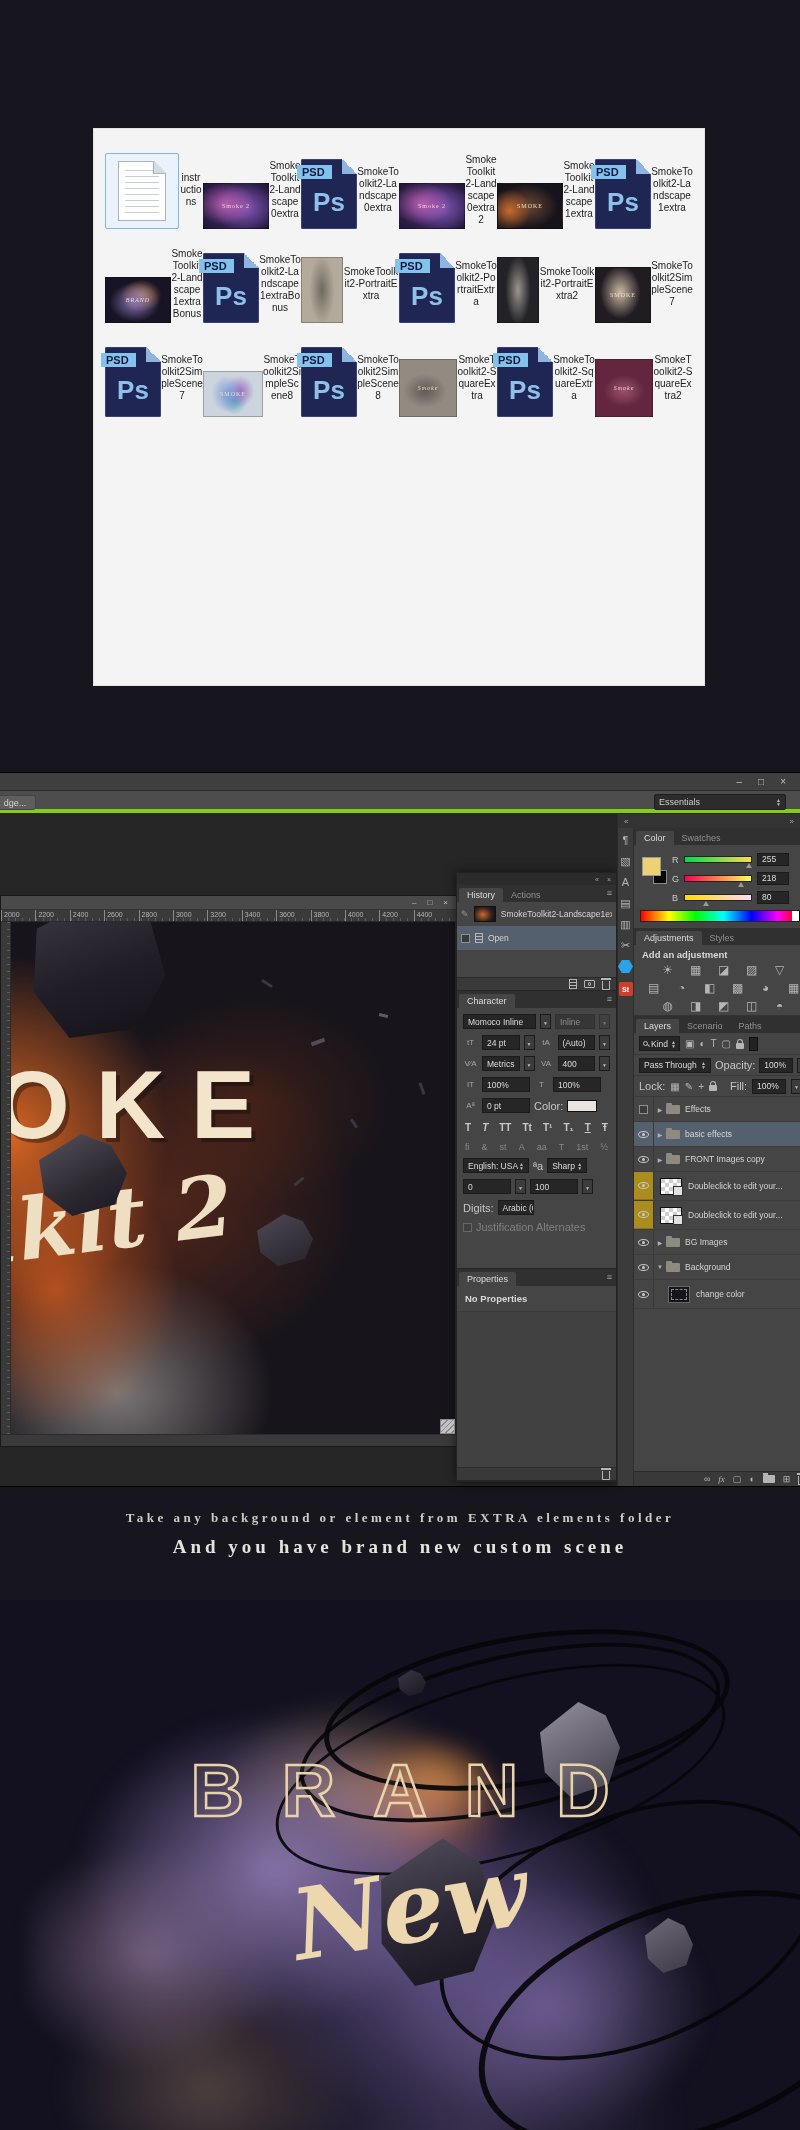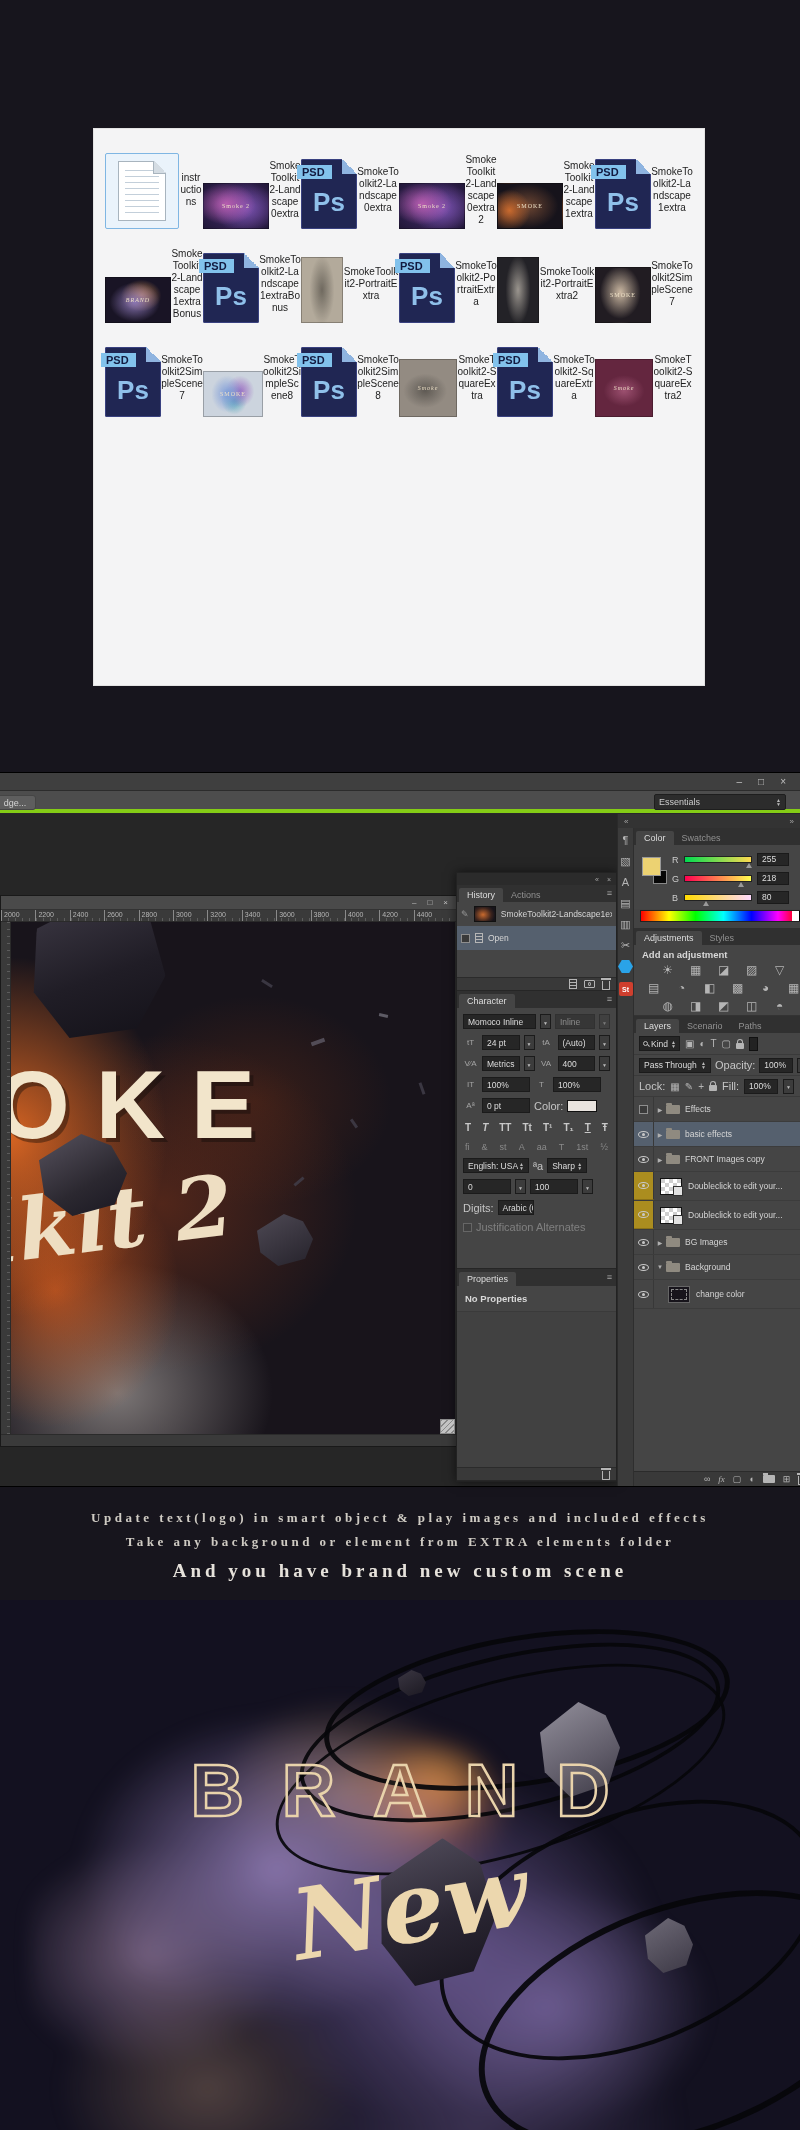--- a/index.html
+++ b/index.html
@@ -744,21 +744,21 @@
                 <span class="ddbtn">
                     <span class="dda"></span>
                   </span>
               </div>
               <div class="lockrow">
                 <span class="slab">Lock:</span>
                 <span class="fic">▦</span>
                 <span class="fic">✎</span>
                 <span class="fic">+</span>
                 <span class="i-lock"></span>
-                <span class="slab" style="">Fill:</span>
+                <span class="slab" style="margin-left:8px">Fill:</span>
                 <span class="cbox w34">
                     <span>100%</span>
                   </span>
                 <span class="ddbtn">
                     <span class="dda"></span>
                   </span>
               </div>
               <div class="lrows">
                 <div class="lrow">
                   <span class="eyecol">
@@ -835,21 +835,20 @@
             </div>
 
           </div>
         </div>
       </div>
 
     </div>
   </section>
 
   <section class="outro">
-    <p class="sub">Update text(logo) in smart object &amp; play images and included effects</p>
     <p class="sub">Take any background or element from EXTRA elements folder</p>
     <p class="sub big">And you have brand new custom scene</p>
   </section>
 
   <section class="artwork">
     <div class="cloud"></div>
     <div class="ring r1"></div>
     <div class="ring r2"></div>
     <div class="ring r3"></div>
     <div class="ring r4"></div>

